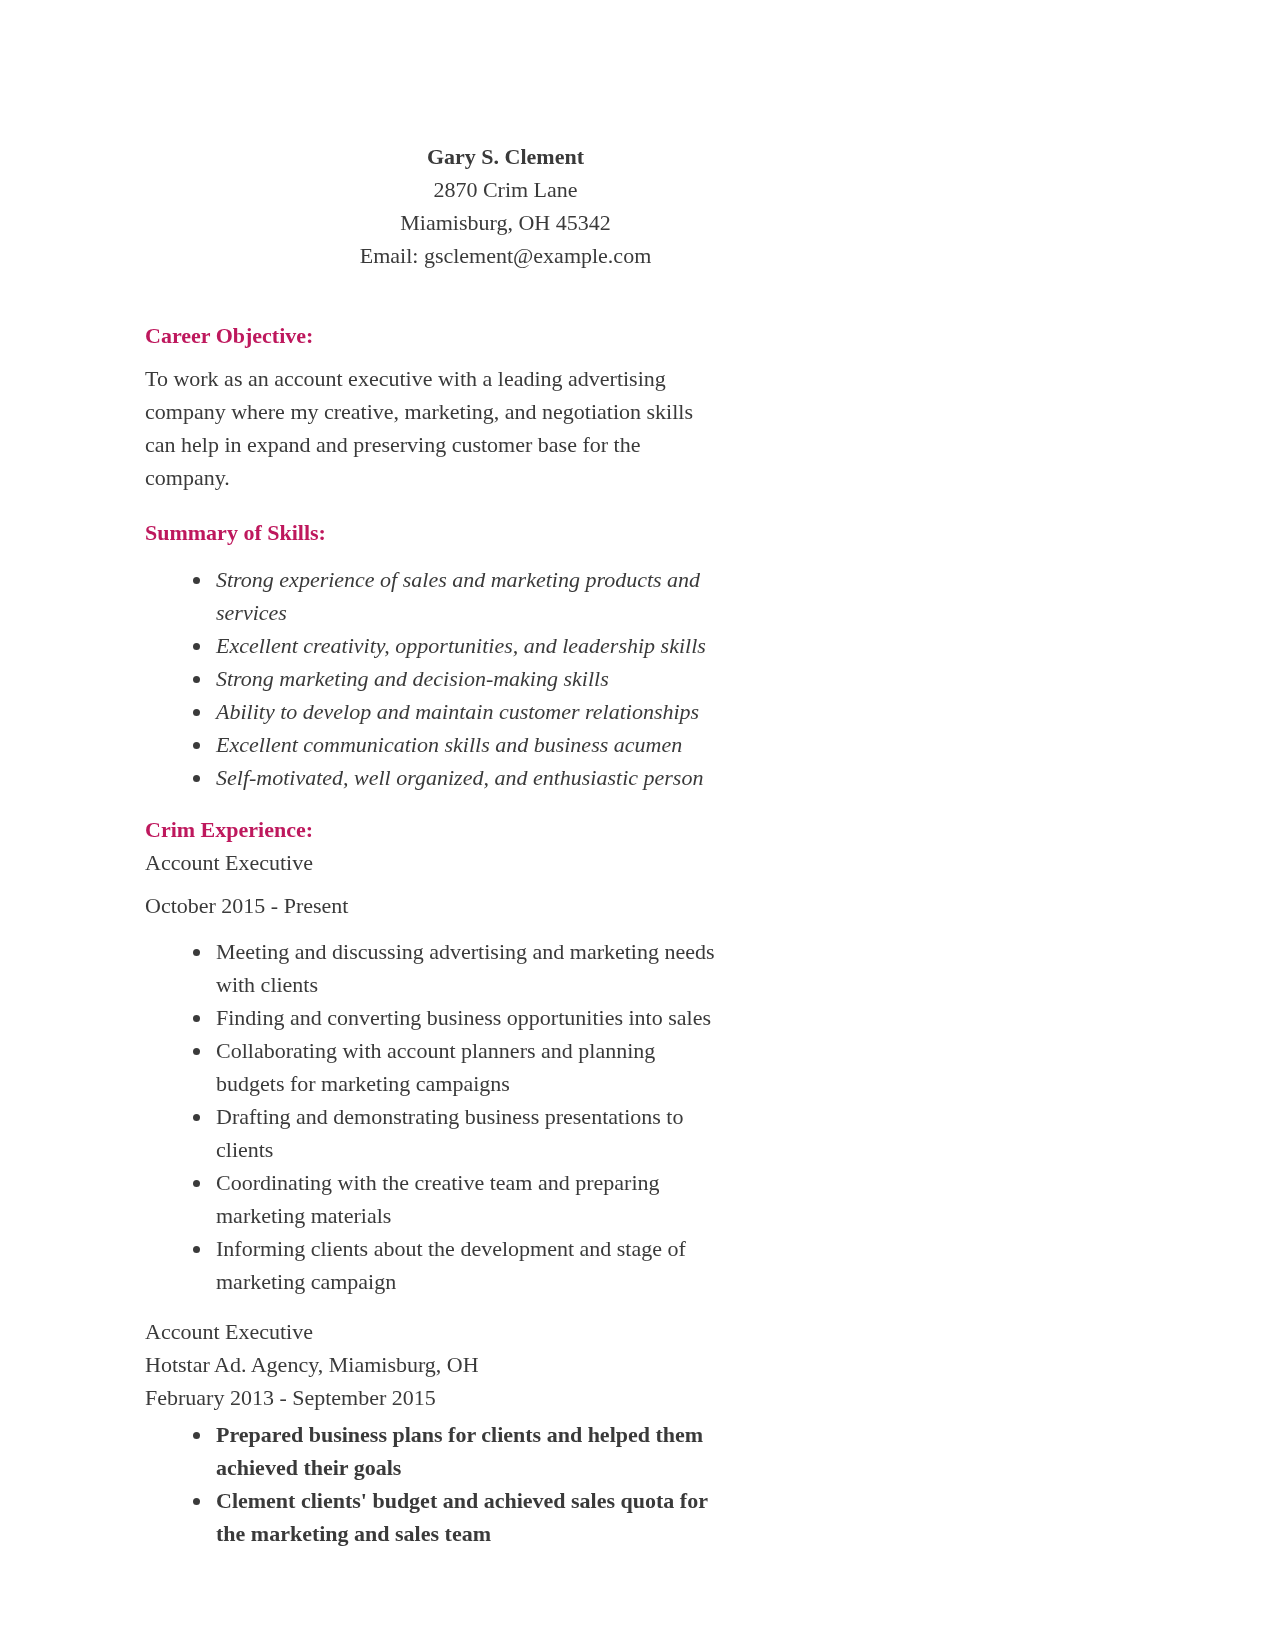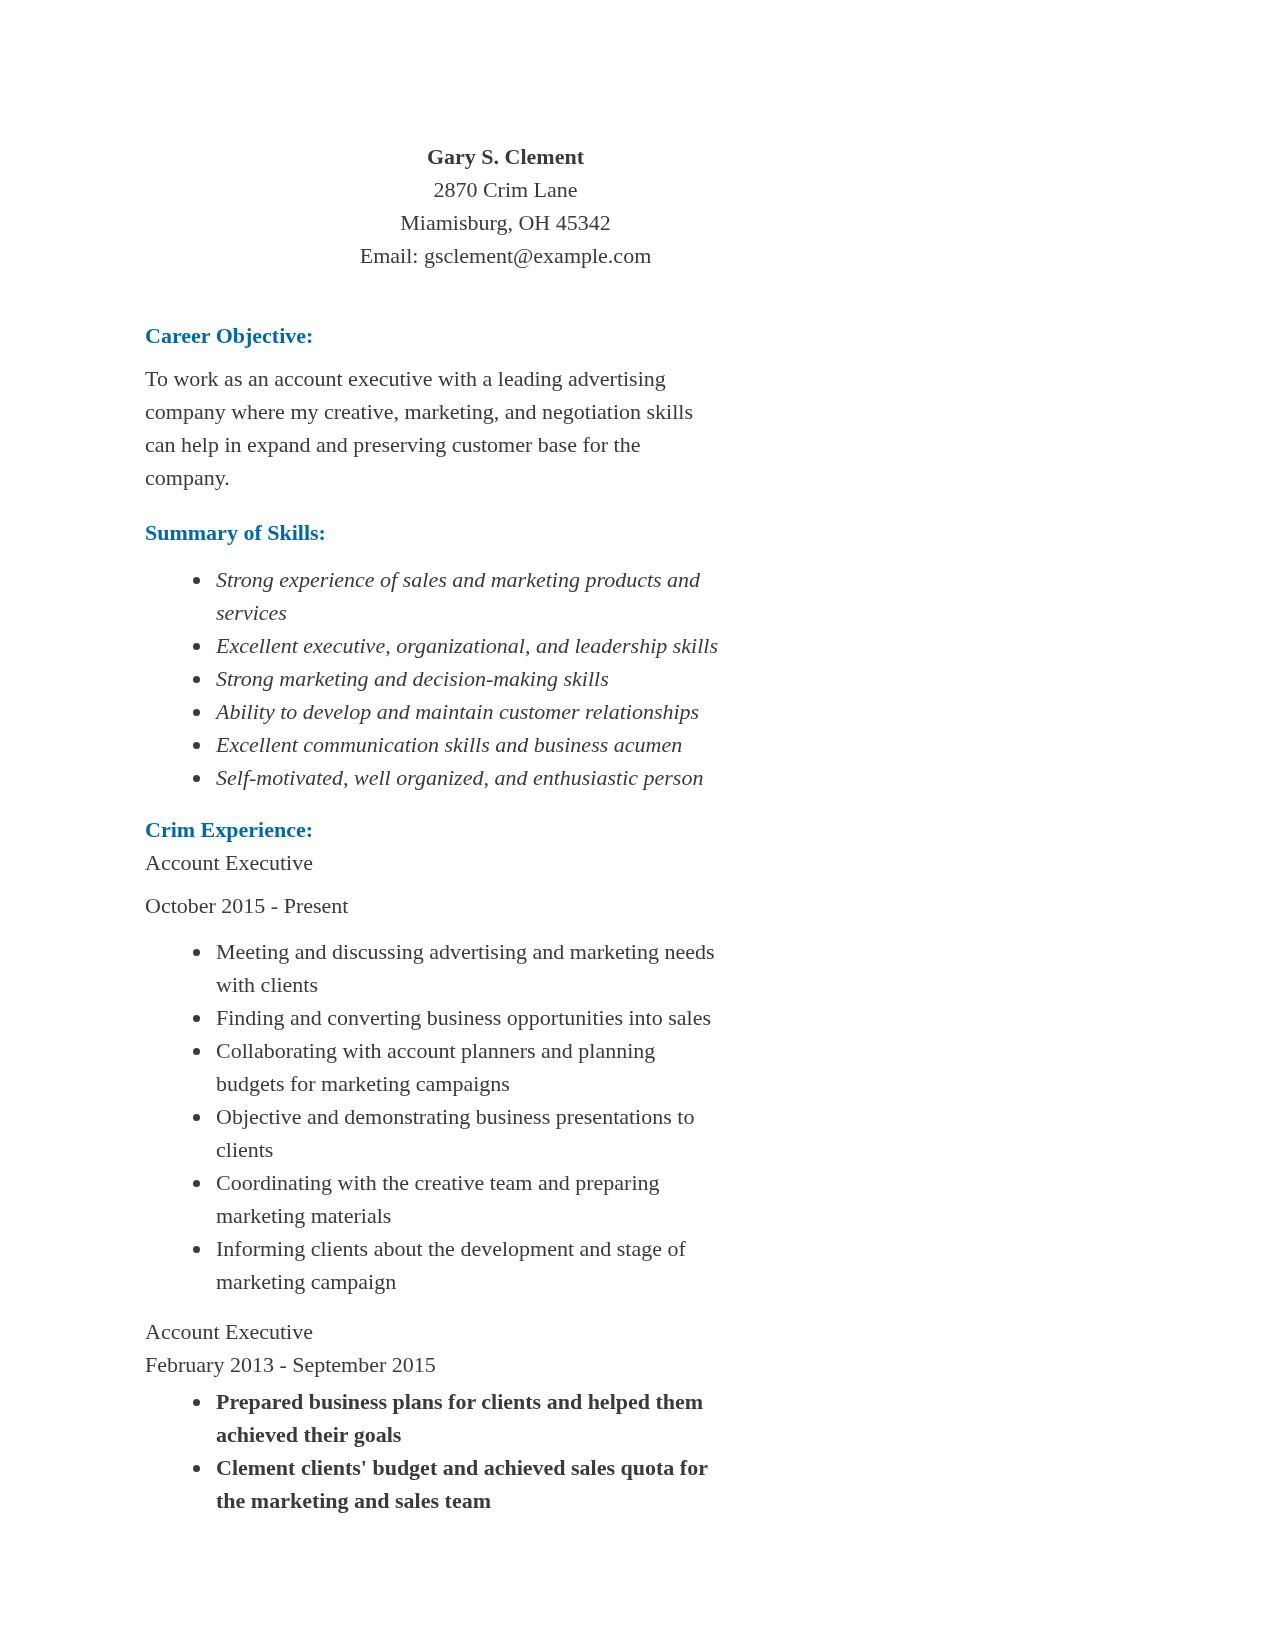--- a/index.html
+++ b/index.html
@@ -24,21 +24,21 @@
     text-align: center;
     margin-right: -140px; 
   }
   .doc-header .name {
     font-weight: bold;
   }
   h2 {
     font-size: 22px;
     line-height: 33px;
     font-weight: bold;
-    color: #0369a1;
+    color: #be185d;
   }
   .objective-heading { margin-top: 47px; }
   .objective-body   { margin-top: 10px; }
   .skills-heading   { margin-top: 22px; }
   .skills-list      { margin-top: 14px; font-style: italic; }
   .we-heading       { margin-top: 19px; }
   .job1-company     { margin-top: 21px; }
   .job1-dates       { margin-top: 10px; }
   .job1-duties      { margin-top: 13px; }
   .job2-title       { margin-top: 17px; }
@@ -66,43 +66,44 @@
 
   <section>
     <h2 class="objective-heading">Career Objective:</h2>
     <p class="objective-body">To work as an account executive with a leading advertising company where my creative, marketing, and negotiation skills can help in expand and preserving customer base for the company.</p>
   </section>
 
   <section>
     <h2 class="skills-heading">Summary of Skills:</h2>
     <ul class="skills-list">
         <li>Strong experience of sales and marketing products and services</li>
-        <li>Excellent executive, organizational, and leadership skills</li>
+        <li>Excellent creativity, opportunities, and leadership skills</li>
         <li>Strong marketing and decision-making skills</li>
         <li>Ability to develop and maintain customer relationships</li>
         <li>Excellent communication skills and business acumen</li>
         <li>Self-motivated, well organized, and enthusiastic person</li>
       </ul>
   </section>
 
   <section>
     <h2 class="we-heading">Crim Experience:</h2>
 
     <div>Account Executive</div>
     <div class="job1-dates">October 2015 - Present</div>
     <ul class="job1-duties">
         <li>Meeting and discussing advertising and marketing needs with clients</li>
         <li>Finding and converting business opportunities into sales</li>
         <li>Collaborating with account planners and planning budgets for marketing campaigns</li>
-        <li>Objective and demonstrating business presentations to clients</li>
+        <li>Drafting and demonstrating business presentations to clients</li>
         <li>Coordinating with the creative team and preparing marketing materials</li>
         <li>Informing clients about the development and stage of marketing campaign</li>
       </ul>
 
     <div class="job2-title">Account Executive</div>
+    <div>Hotstar Ad. Agency, Miamisburg, OH</div>
     <div>February 2013 - September 2015</div>
     <ul class="job2-duties">
         <li>Prepared business plans for clients and helped them achieved their goals</li>
         <li>Clement clients' budget and achieved sales quota for the marketing and sales team</li>
       </ul>
   </section>
 
 </div>
 
 </body></html>

